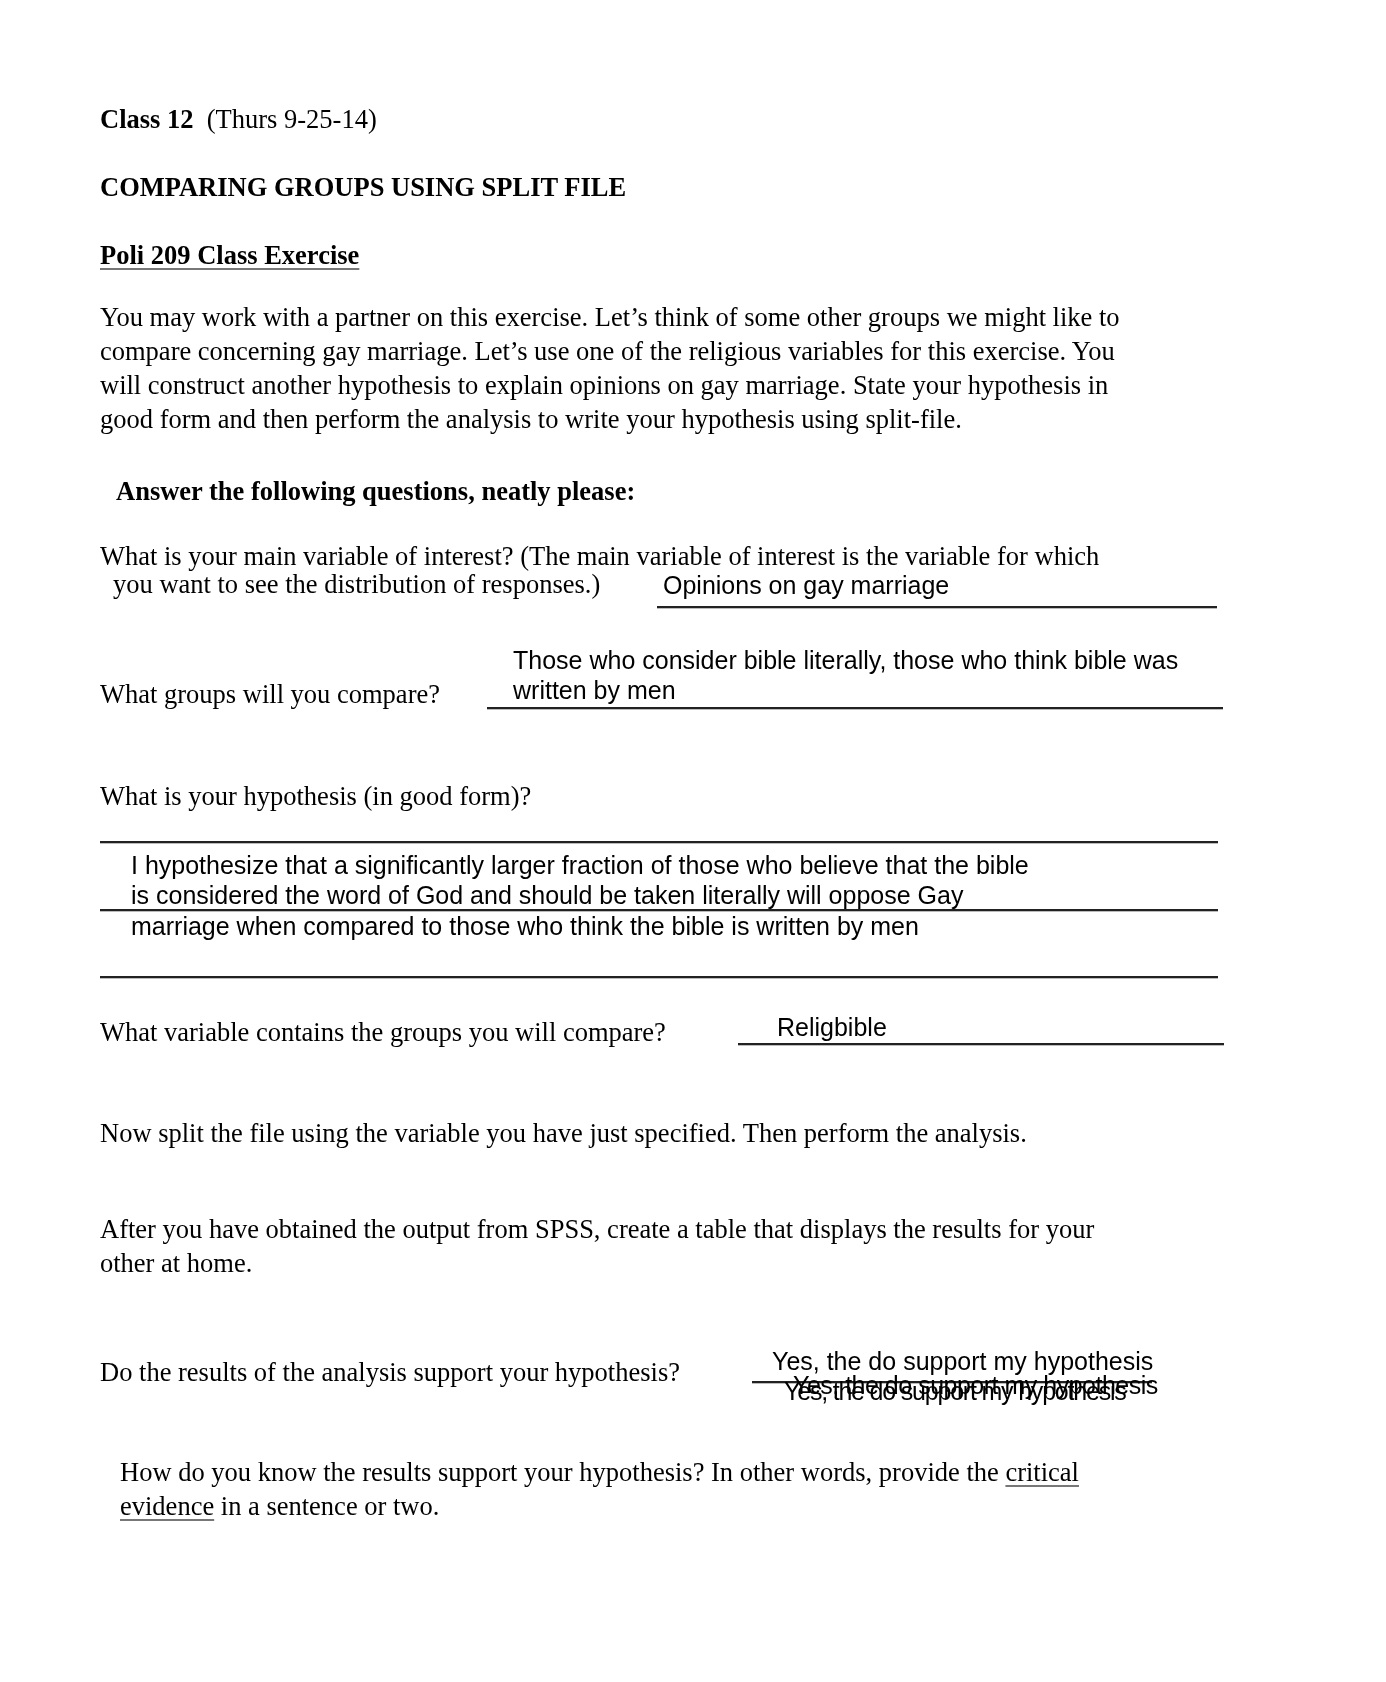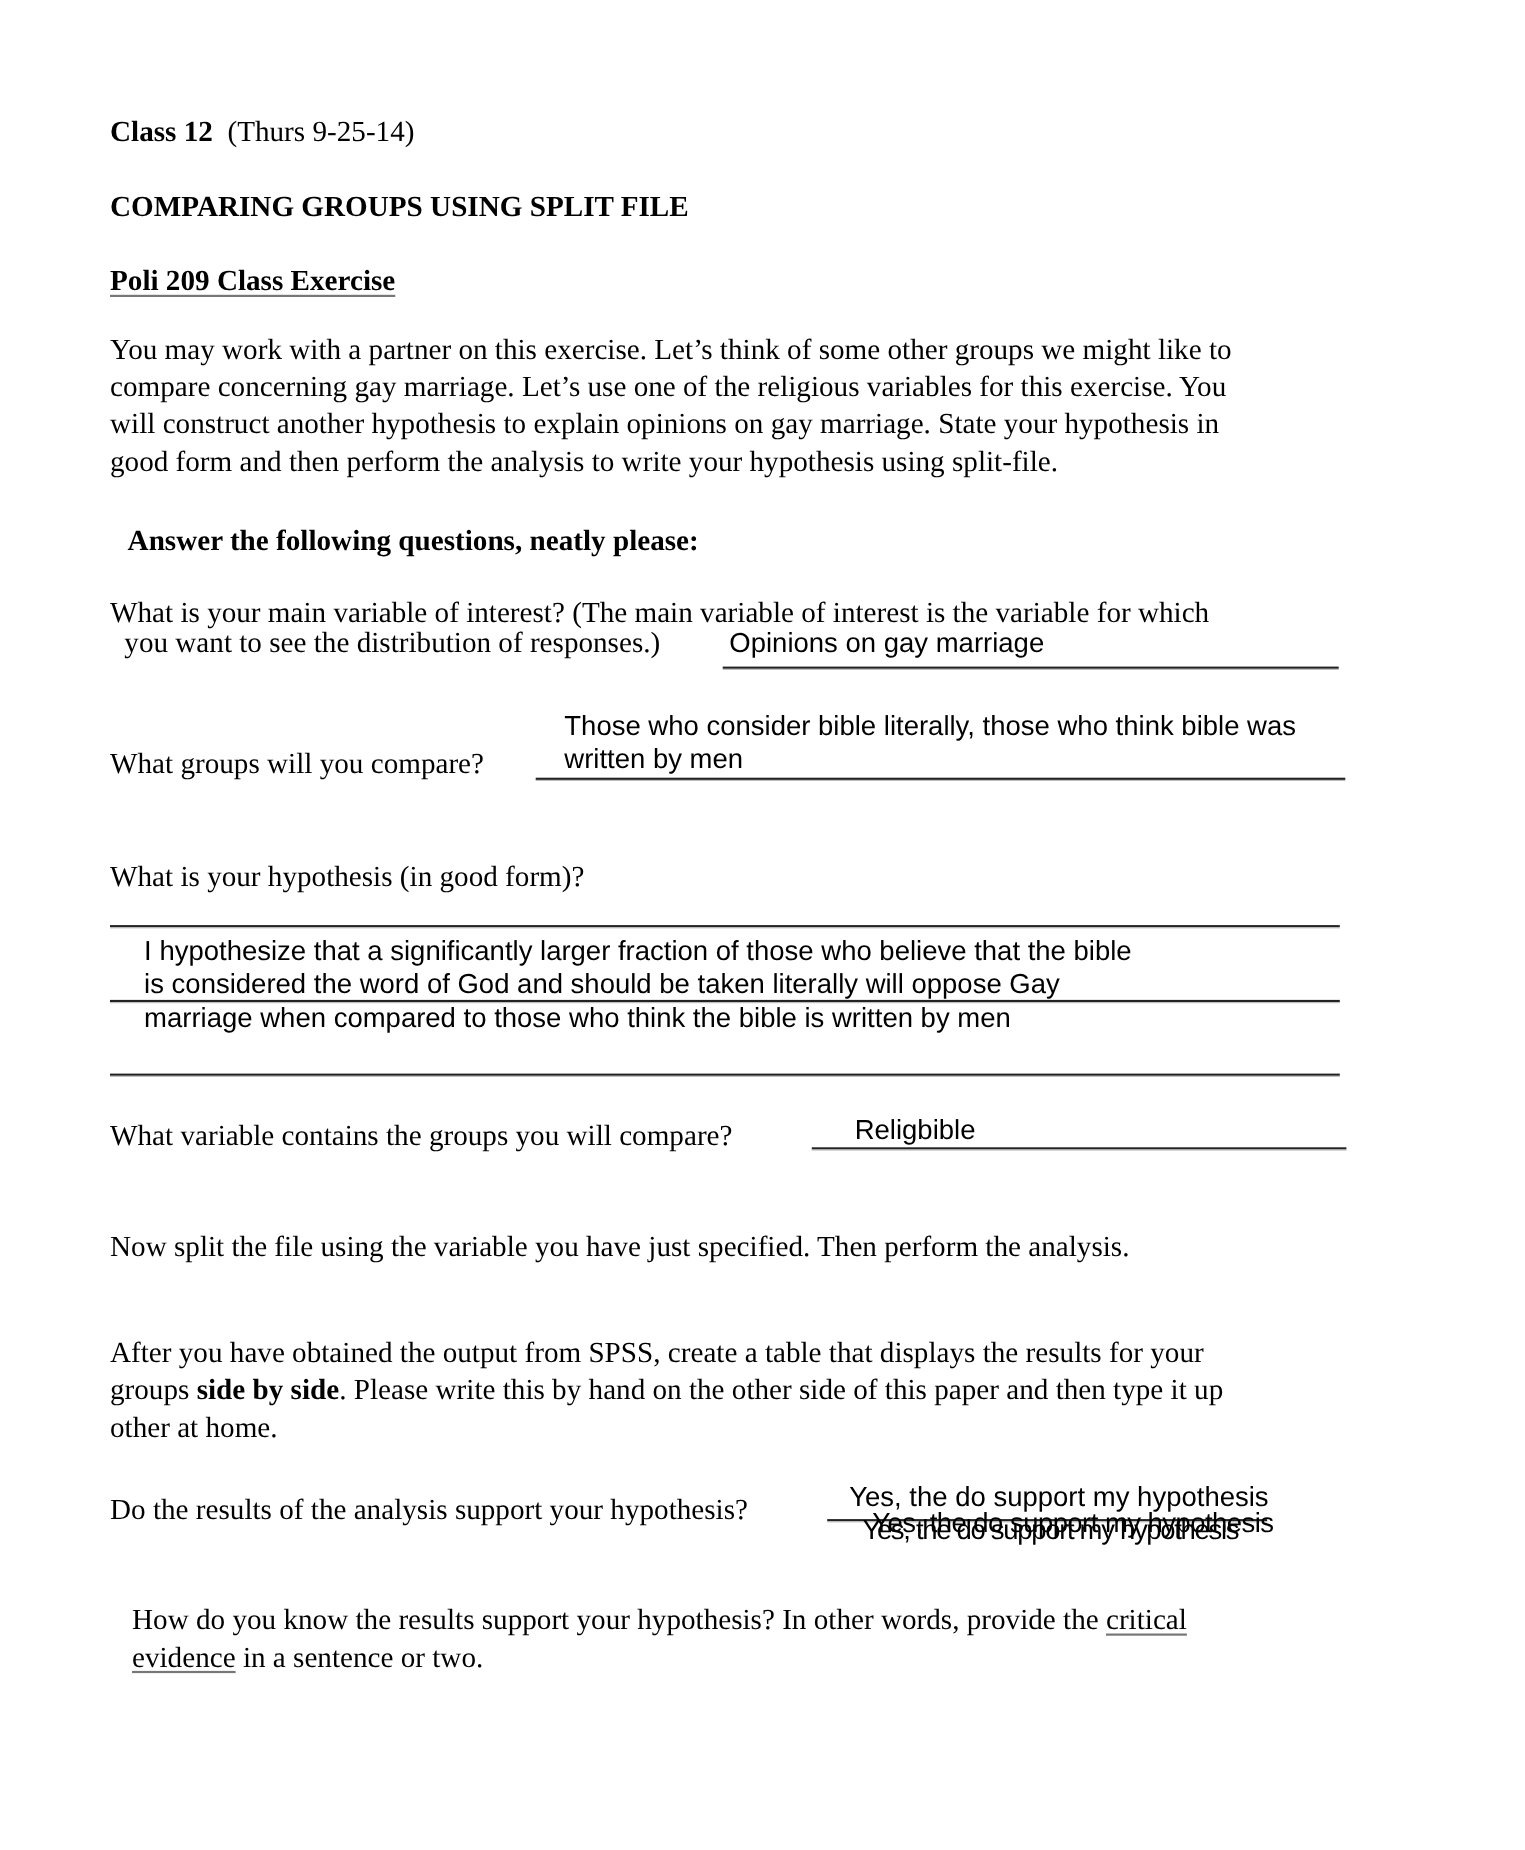--- a/index.html
+++ b/index.html
@@ -48,21 +48,20 @@
 <div class="abs sans" style="left:131px; top:914px;">marriage when compared to those who think the bible is written by men</div>
 <div class="rule" style="left:100px; top:976px; width:1118px;"></div>
 
 <div class="abs serif" style="left:100px; top:1019px;">What variable contains the groups you will compare?</div>
 <div class="abs sans" style="left:777px; top:1015px;">Religbible</div>
 <div class="rule" style="left:738px; top:1043px; width:486px;"></div>
 
 <div class="abs serif" style="left:100px; top:1120px;">Now split the file using the variable you have just specified.  Then perform the analysis.</div>
 <div class="para serif" style="top:1185px;margin-top:27px;">
   <div>After you have obtained the output from SPSS, create a table that displays the results for your</div>
-  <div><span>groups </span><span class="bold">side by side</span><span>.  Please write this by hand on the other side of this paper and then type it up</span></div>
   <div>other at home.</div>
 </div>
 
 <div class="abs serif" style="left:100px; top:1359px;">Do the results of the analysis support your hypothesis?</div>
 <div class="abs sans" style="left:772px; top:1349px;">Yes, the do support my hypothesis</div>
 <div class="rule" style="left:752px; top:1381px; width:400px;"></div>
 <div class="abs sans" style="left:793px; top:1373px; letter-spacing:-0.5px;">Yes, the do support my hypothesis</div>
 <div class="abs sans" style="left:784px; top:1379px; letter-spacing:-1.2px;">Yes, the do support my hypothesis</div>
 
 <div class="para serif" style="top:1455px;margin-left:20px;">

